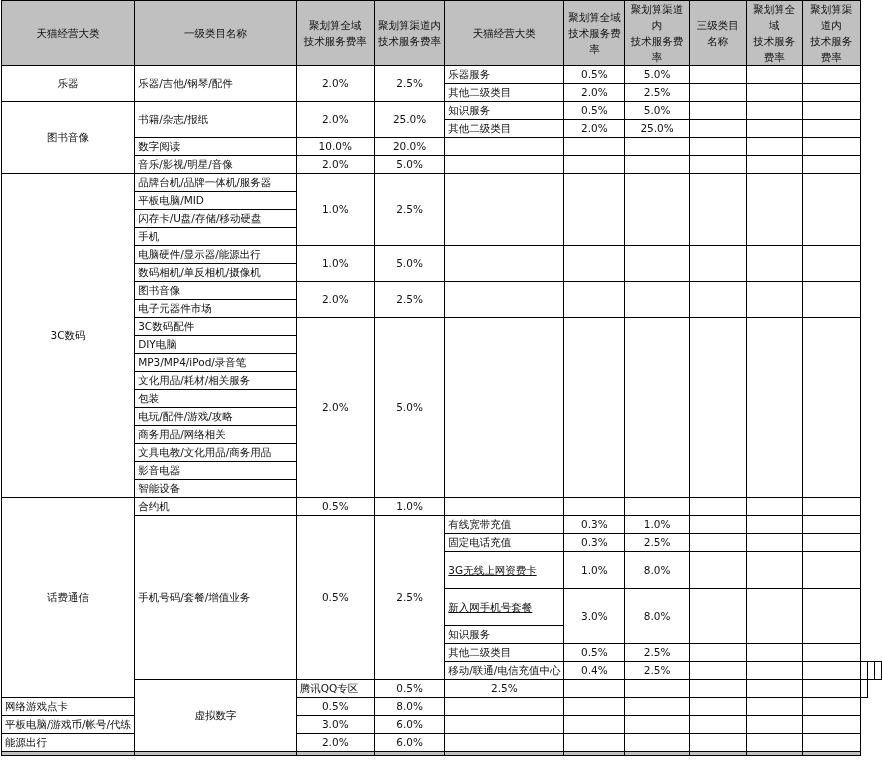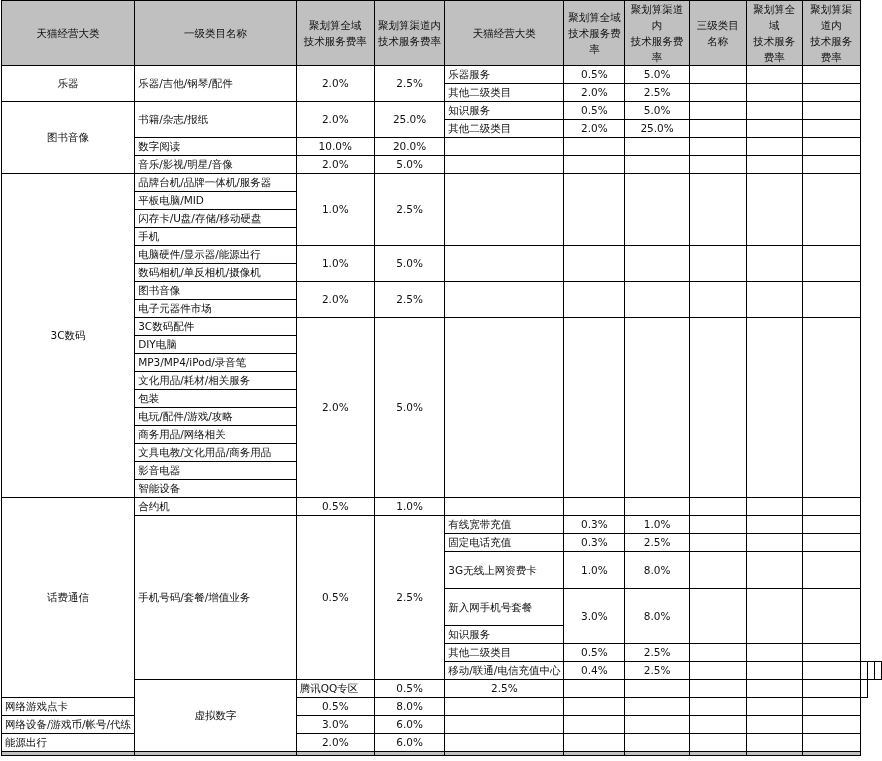--- a/index.html
+++ b/index.html
@@ -5,21 +5,21 @@
   html, body { margin:0; padding:0; background:#ffffff; }
   body { width:882px; height:761px; overflow:hidden; position:relative;
          font-family:"DejaVu Sans","Liberation Sans",sans-serif; font-size:10.5px; color:#111; }
   table { position:absolute; left:1px; top:0; border-collapse:collapse; table-layout:fixed; }
   td, th { border:1.5px solid #000; padding:0 3px; height:17px; line-height:17px;
            white-space:nowrap; overflow:hidden; font-weight:normal; }
   th { background:#c0c0c0; text-align:center; height:36px; line-height:16px; white-space:normal; }
   .c { text-align:center; }
   .l { text-align:left; }
   .wrap { white-space:normal; line-height:18px; }
-  .tall2 { height:36px; }
+  .tall2 { height:36px;text-decoration:underline; }
   .foot td { background:#c0c0c0; height:3px; line-height:3px; padding:0; }
 </style>
 </head>
 <body>
 
 <table>
   <colgroup>
     <col style="width:76px">
       <col style="width:172px">
       <col style="width:84px">
@@ -289,21 +289,21 @@
     <td class="c">0.5%</td>
     <td class="c">8.0%</td>
     <td></td>
         <td></td>
         <td></td>
     <td></td>
         <td></td>
         <td></td>
   </tr>
   <tr>
-    <td class="l">网络设备/游戏币/帐号/代练</td>
+    <td class="l">平板电脑/游戏币/帐号/代练</td>
     <td class="c">3.0%</td>
     <td class="c">6.0%</td>
     <td></td>
         <td></td>
         <td></td>
     <td></td>
         <td></td>
         <td></td>
   </tr>
   <tr>

